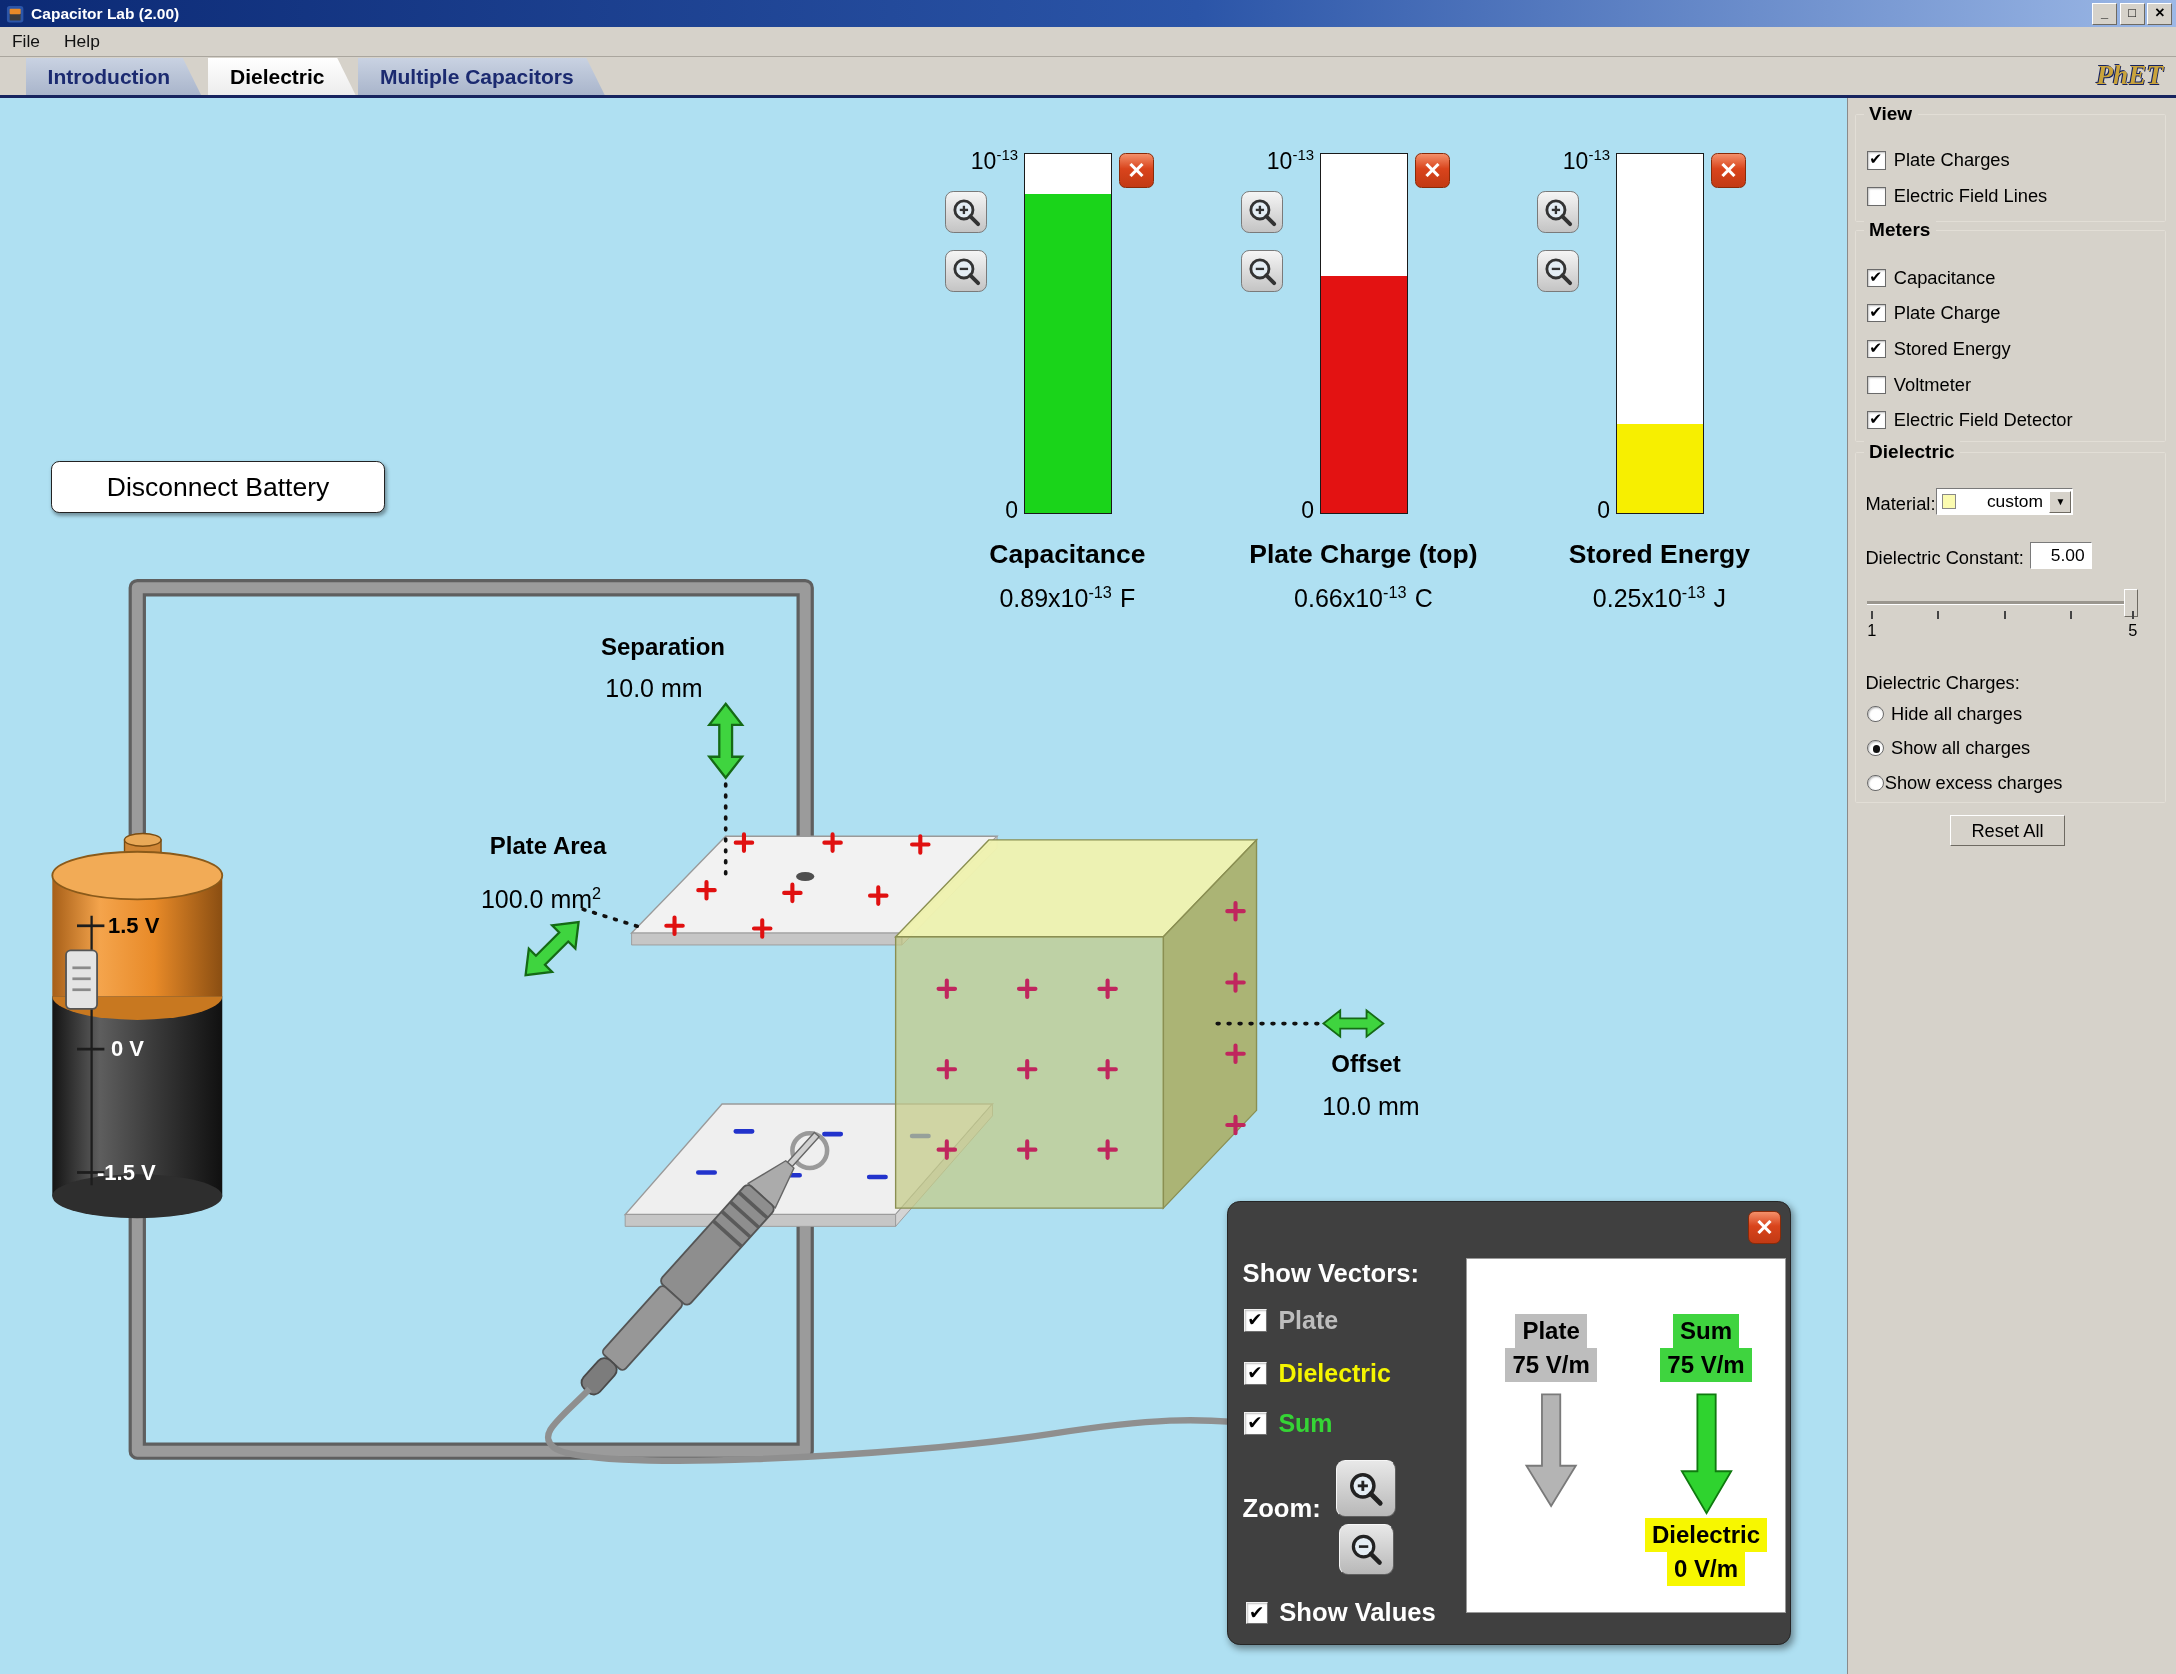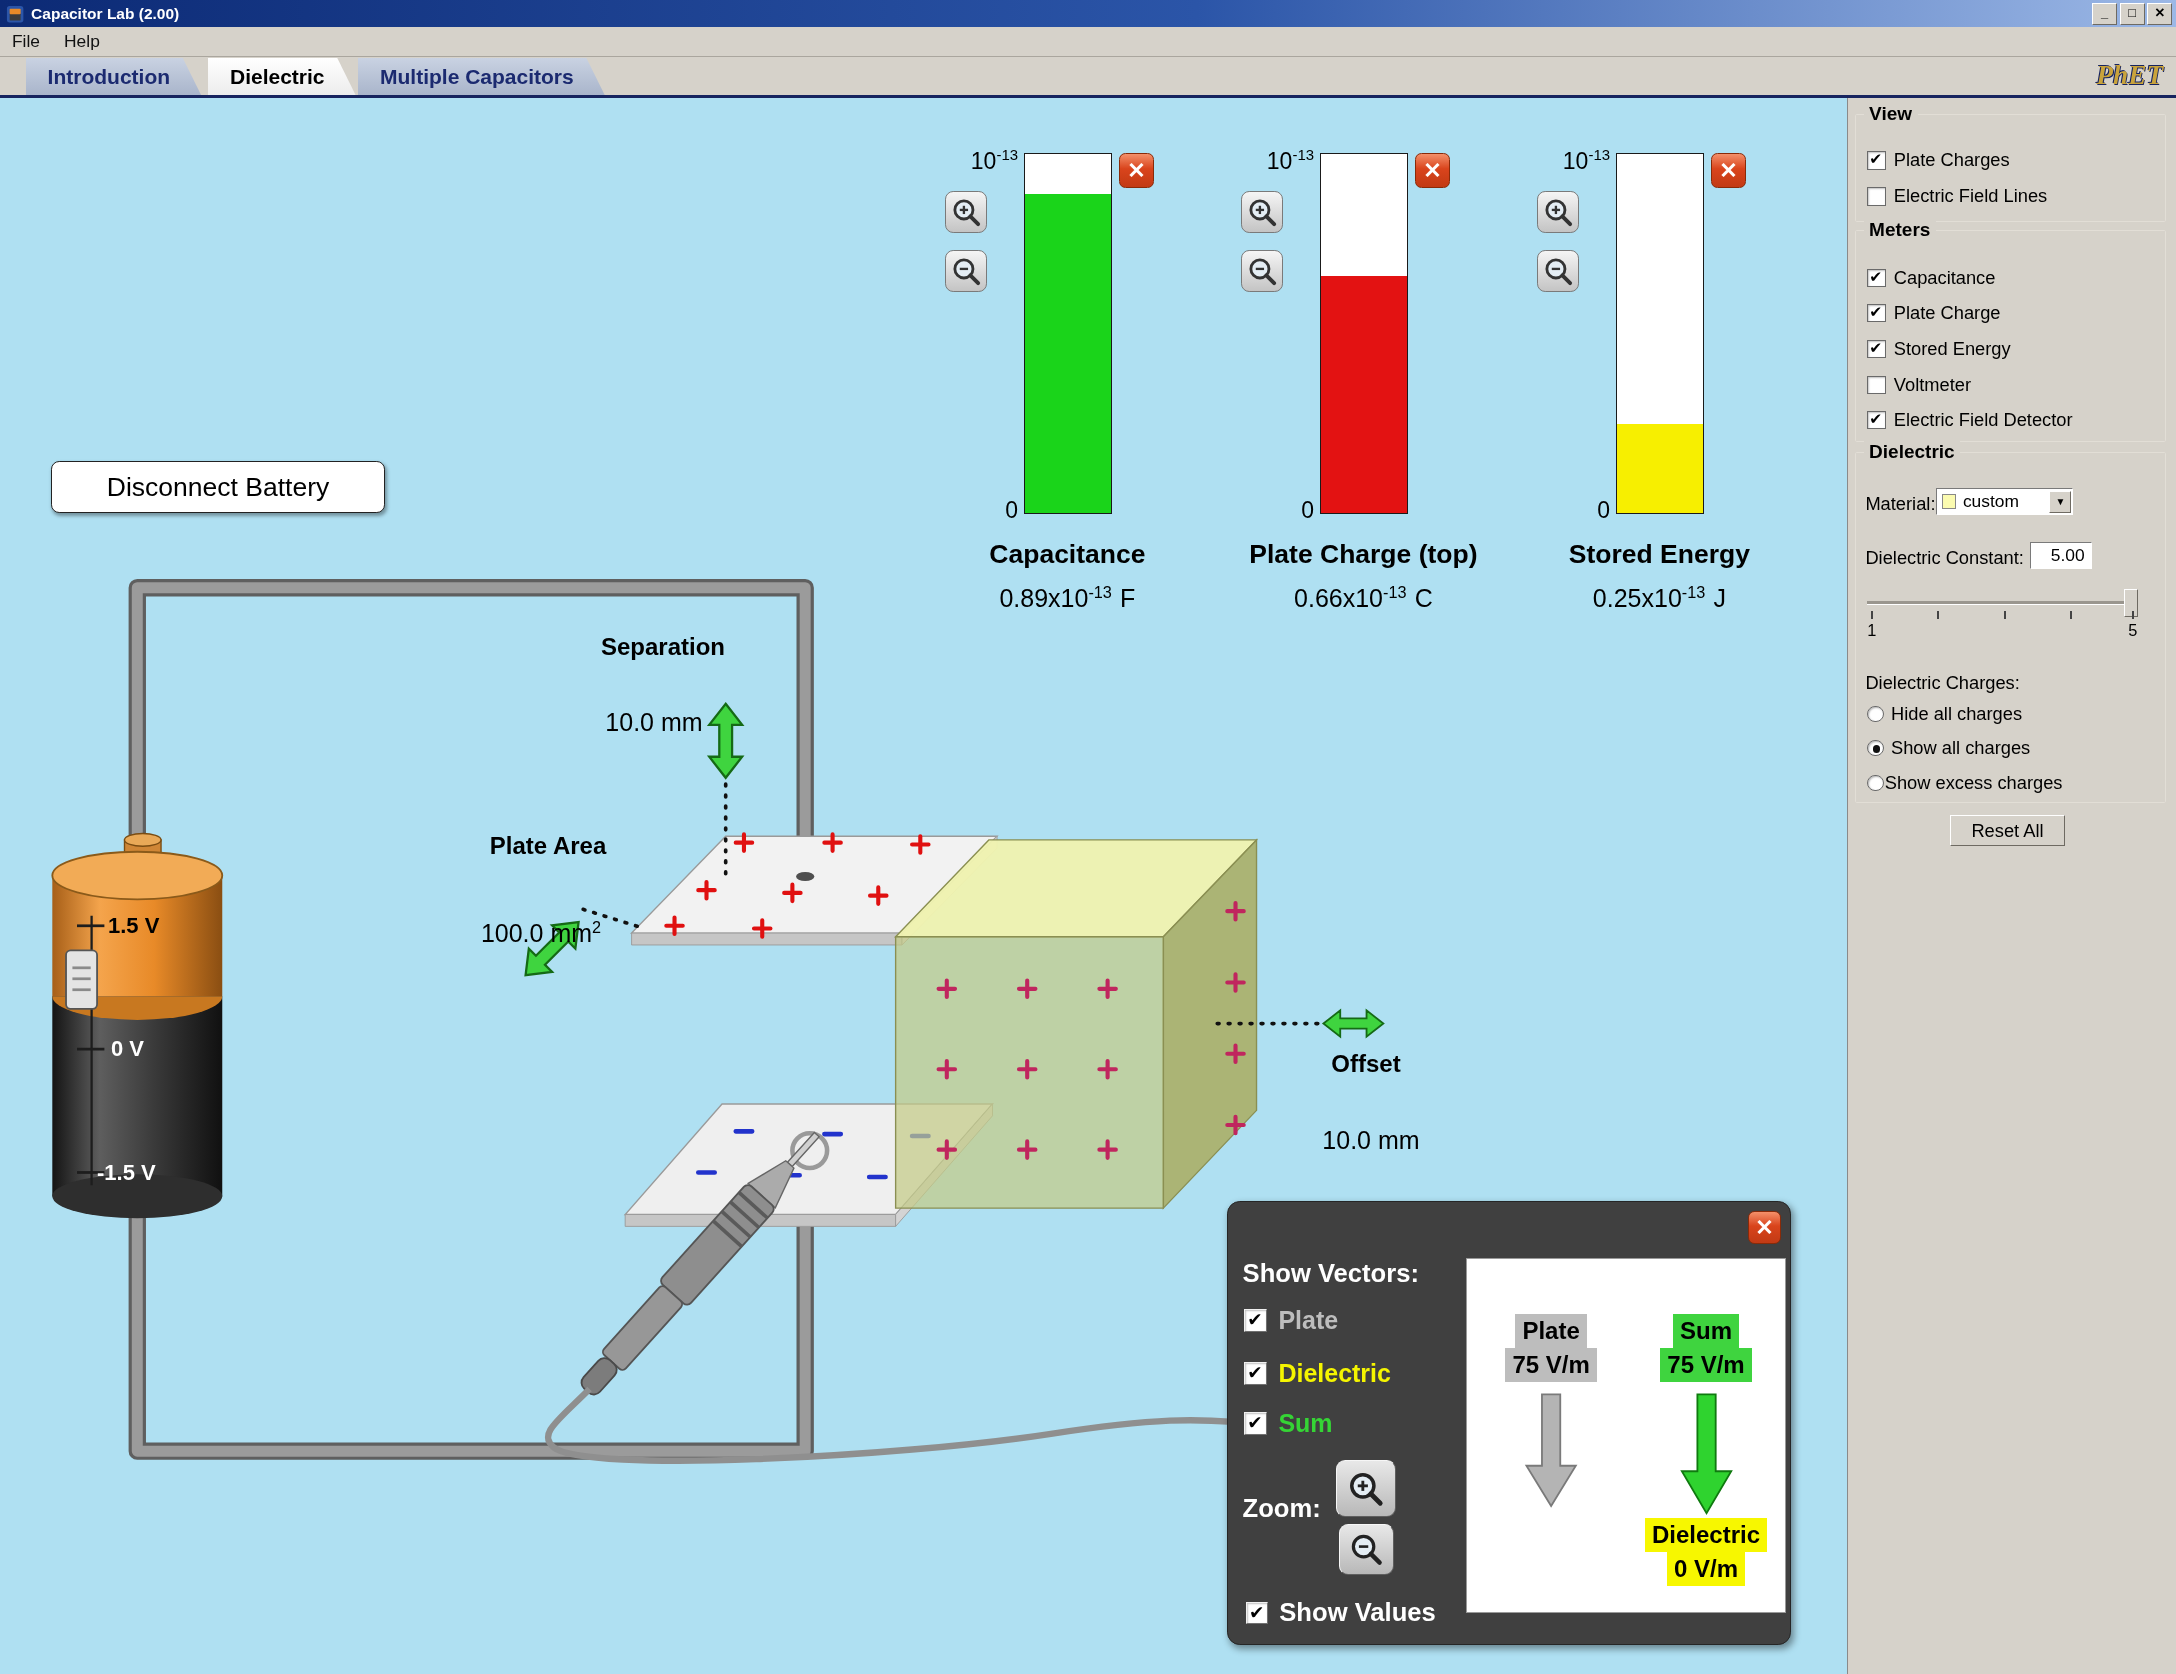--- a/index.html
+++ b/index.html
@@ -25,21 +25,21 @@
   .phet-logo{position:absolute;right:12.8px;top:1.8px;font-family:"Liberation Serif",serif;font-style:italic;font-weight:bold;
     font-size:27.4px;color:#c9a33c;text-shadow:0.9px 0.9px 0 #17245f,-0.9px -0.9px 0 #17245f;}
 
   
   .main{position:absolute;left:0;top:98px;width:2176px;height:1577px;}
   .sim{position:absolute;left:0;top:0;width:1847px;height:1577px;background:#afe0f2;overflow:hidden;}
   .scene{position:absolute;left:0;top:0;}
 
   
   .simlabel{position:absolute;text-align:center;font-weight:bold;font-size:24px;color:#000;white-space:nowrap;}
-  .simvalue{position:absolute;text-align:center;font-size:25px;color:#000;white-space:nowrap;margin-top:34px;}
+  .simvalue{position:absolute;text-align:center;font-size:25px;color:#000;white-space:nowrap;}
   .batlabel{position:absolute;font-size:22px;font-weight:600;color:#000;white-space:nowrap;}
   .batlabel.light{color:#fff;}
 
   .bigbtn{position:absolute;left:51px;top:363px;width:334px;height:52px;background:#fff;border:1.8px solid #222;border-radius:8.2px;
     font-size:26.5px;color:#000;display:flex;align-items:center;justify-content:center;box-shadow:1.8px 2.7px 3.7px rgba(0,0,0,.35);}
 
   
   .meter{position:absolute;top:48px;width:241px;height:493px;}
   .m-scale{position:absolute;left:0;top:0;width:93px;text-align:right;font-size:23px;}
   .m-zero{position:absolute;left:0;top:351px;width:93px;text-align:right;font-size:23px;}
@@ -78,21 +78,21 @@
 
   
   .controlpanel{position:absolute;left:1847px;top:0;width:330px;height:1577px;background:#d6d2ca;border-left:0.9px solid #8a8a8a;}
   .group{position:absolute;left:7.3px;width:311px;border:1.8px groove #e2ded6;border-radius:1.8px;}
   .group-title{position:absolute;top:-12px;left:7.3px;background:#d6d2ca;padding:0 5.5px;font-weight:bold;font-size:19px;}
   .crow{position:absolute;left:11px;display:flex;align-items:center;gap:8.2px;height:24px;font-size:18.3px;white-space:nowrap;}
   .plabel{position:absolute;font-size:18.3px;white-space:nowrap;}
   .dropdown{position:absolute;height:27.4px;background:#fff;border:1.8px solid;border-color:#7a7a7a #fff #fff #7a7a7a;
     display:flex;align-items:center;padding-left:4.6px;gap:6.4px;}
   .swatch{width:14.6px;height:14.6px;border:0.9px solid #888;flex:none;}
-  .dd-text{font-size:17.4px;flex:1;}
+  .dd-text{font-size:17.4px;flex:1;margin-left:24px;}
   .dd-btn{width:22px;height:22px;margin-right:0.9px;background:#d6d2ca;border:1.8px solid;border-color:#fff #6e6a62 #6e6a62 #fff;
     font-size:10px;display:flex;align-items:center;justify-content:center;flex:none;}
   .textfield{position:absolute;height:26.5px;background:#fff;border:1.8px solid;border-color:#7a7a7a #fff #fff #7a7a7a;
     font-size:17.4px;display:flex;align-items:center;justify-content:center;}
   .slider{position:absolute;left:11px;width:270px;height:57px;}
   .sl-track{position:absolute;left:0;top:14.6px;width:100%;height:4.6px;background:#9a968e;border-bottom:0.9px solid #fff;}
   .sl-thumb{position:absolute;top:2.7px;width:13.7px;height:28px;background:#d6d2ca;border:1.8px solid;border-color:#fff #6e6a62 #6e6a62 #fff;}
   .sl-tick{position:absolute;top:25px;width:1.8px;height:8.2px;background:#444;}
   .sl-end{position:absolute;top:35px;font-size:16.4px;}
   .resetbtn{position:absolute;left:102px;top:717px;width:115px;height:31px;background:#d6d2ca;border:1.8px solid;

